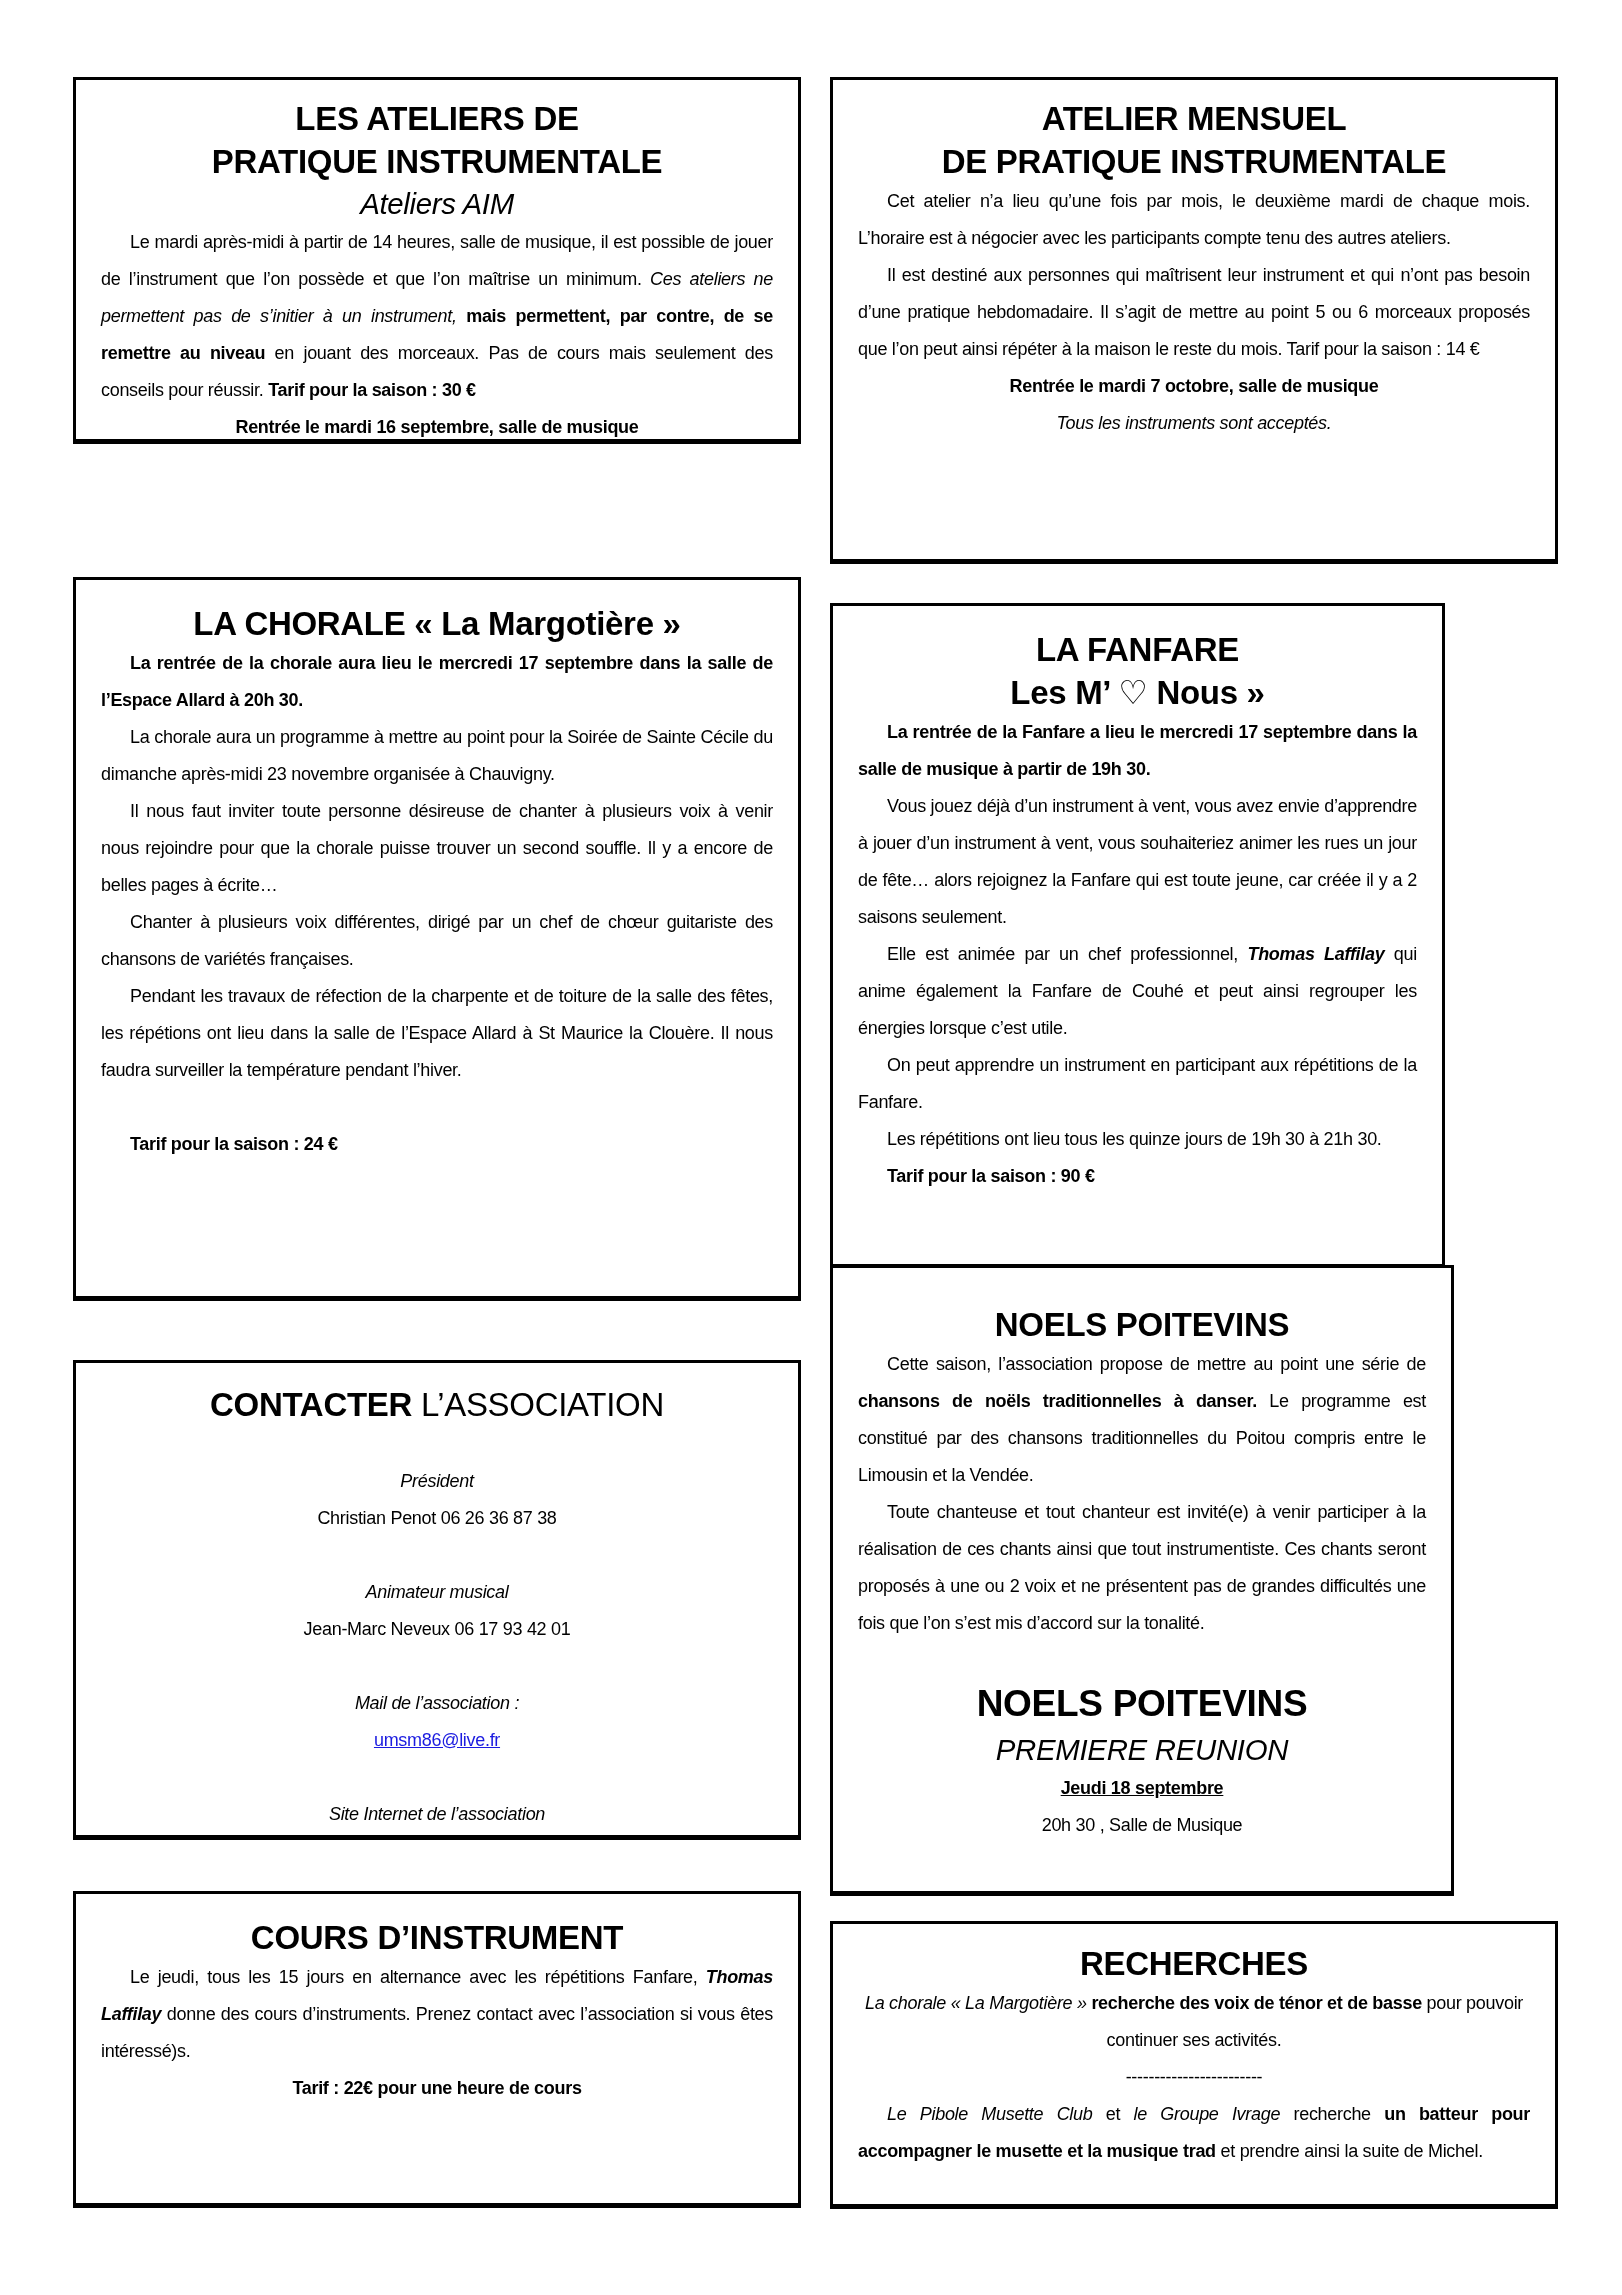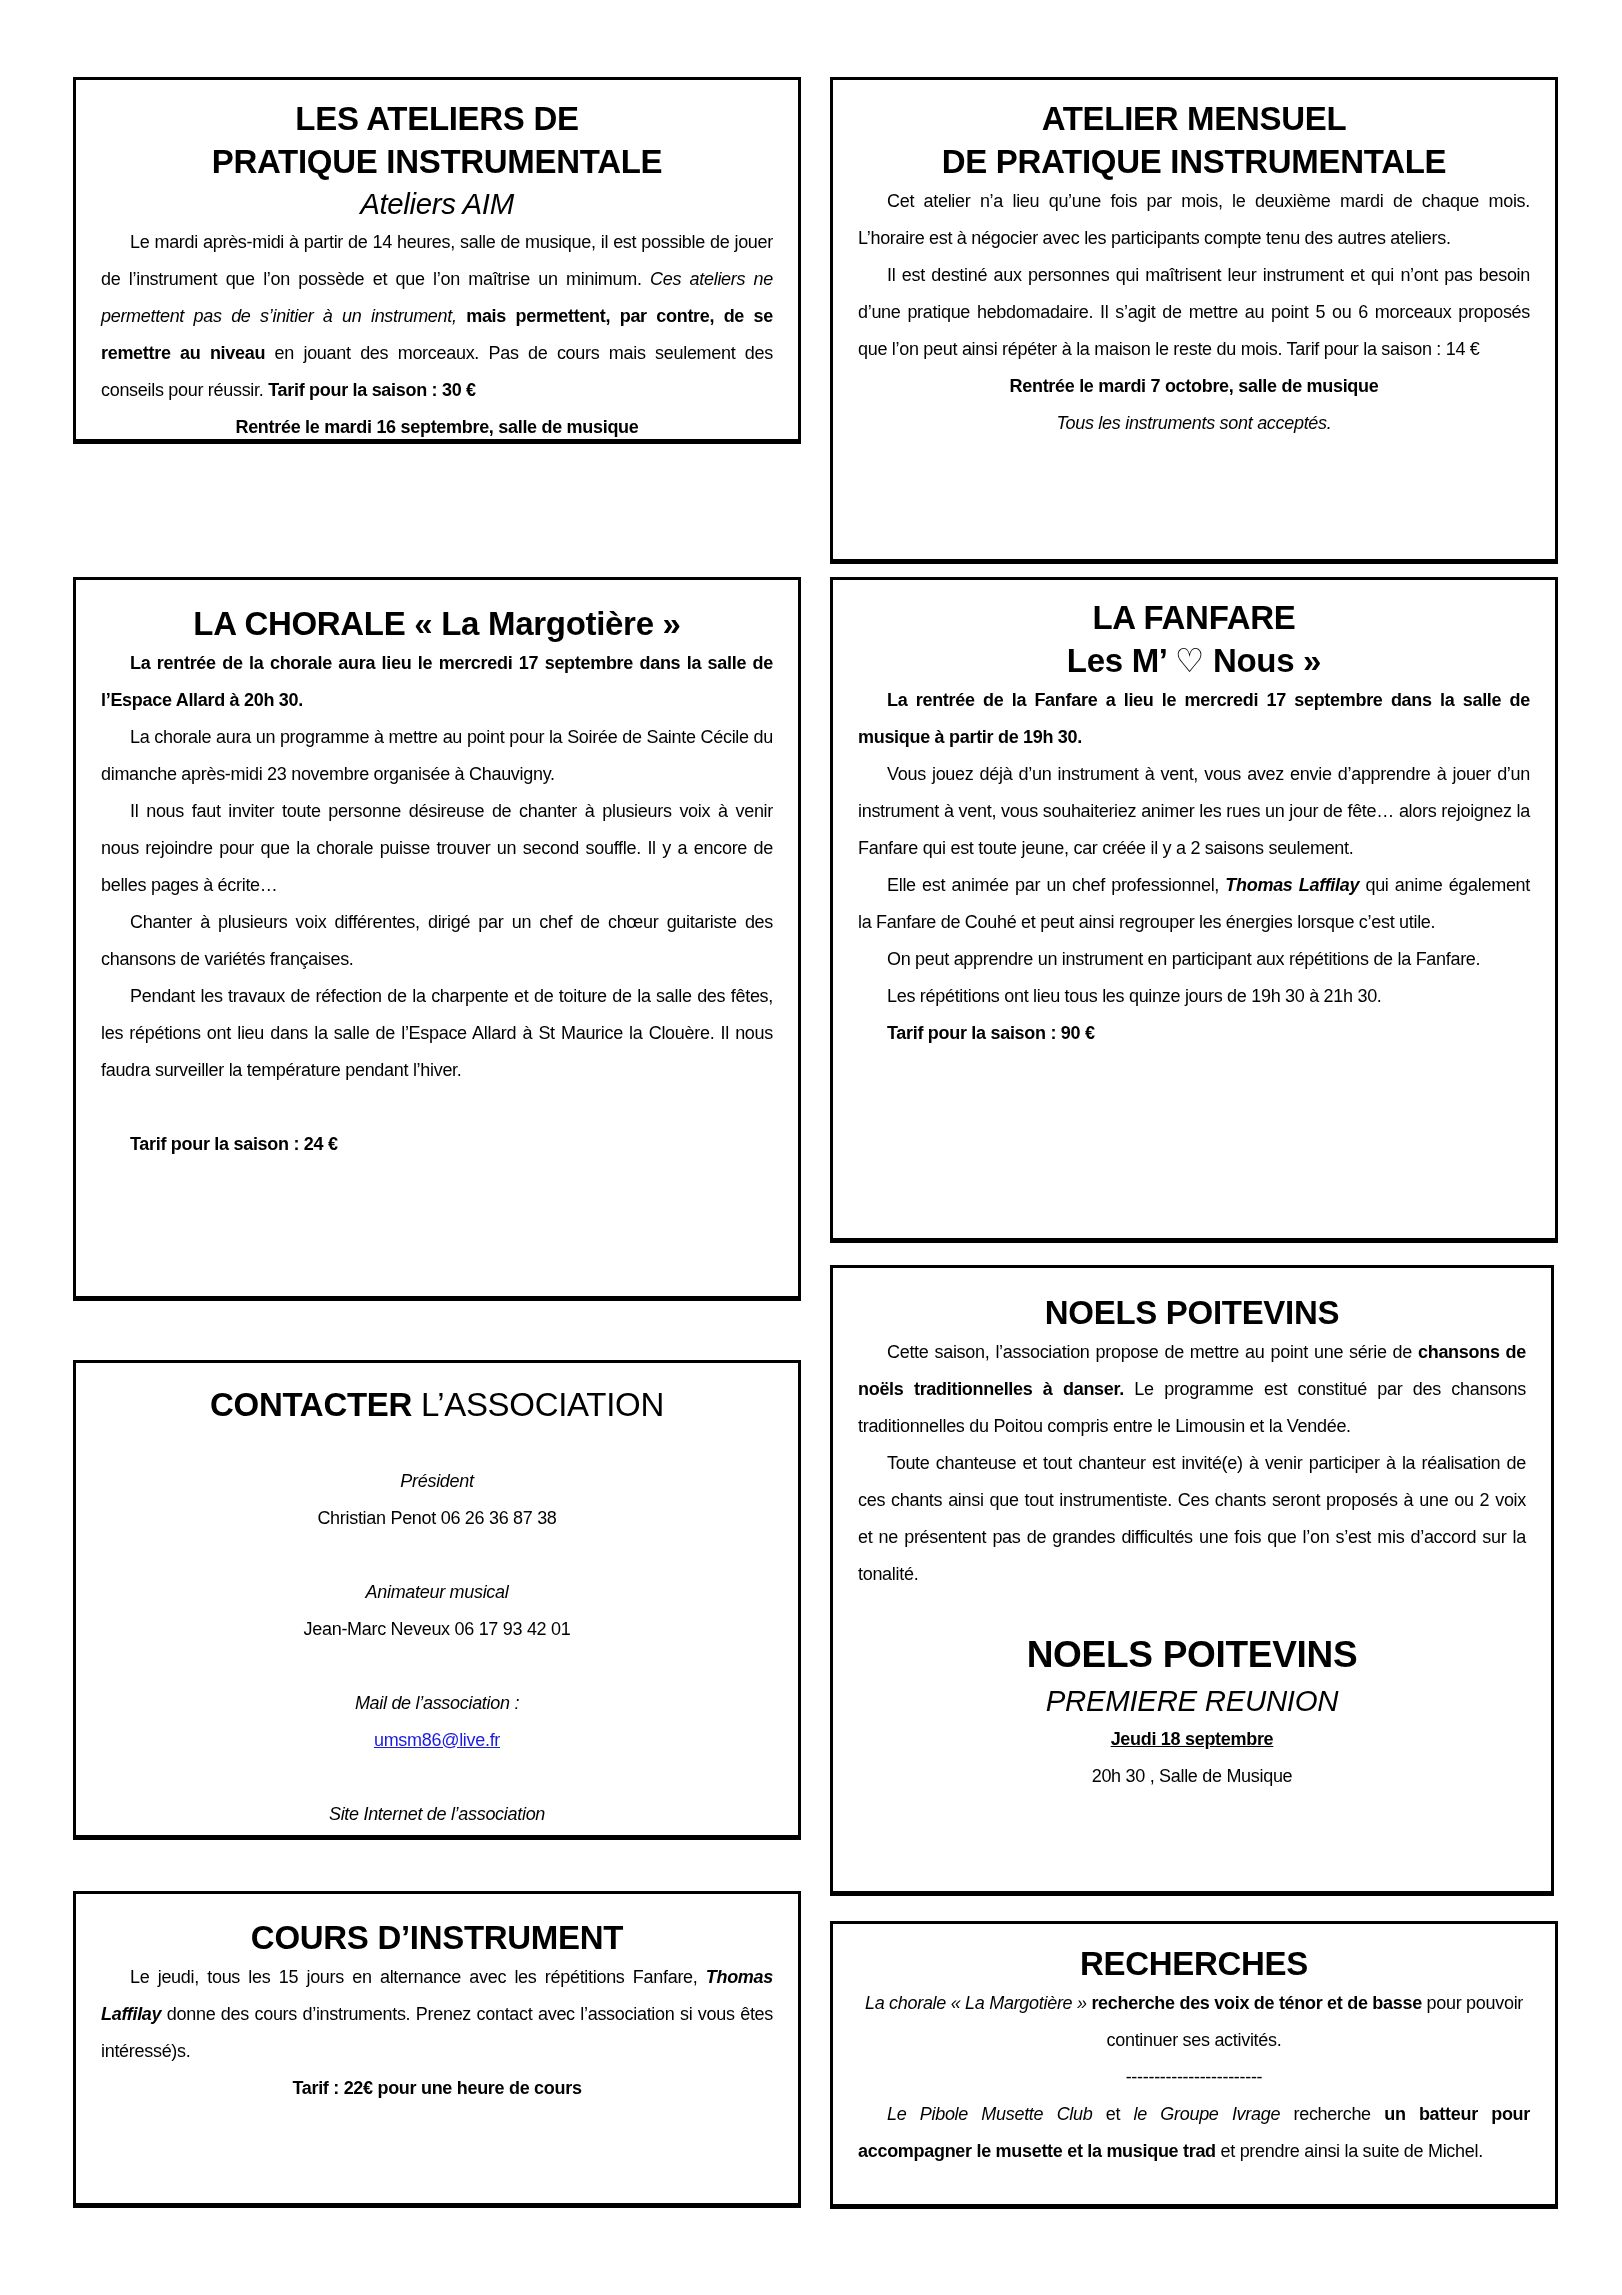--- a/index.html
+++ b/index.html
@@ -22,22 +22,22 @@
     box-sizing:border-box;
     background:var(--paper);
     border:3.3px solid var(--ink);
     border-bottom-width:5.9px;
     padding:17px 25px 0 25px;
     overflow:hidden;
   }
   .box-ateliers   {left:73px;  top:77px;  width:728px; height:367px;}
   .box-mensuel    {left:830px; top:77px;  width:728px; height:487px;}
   .box-chorale    {left:73px;  top:577px;  width:728px; height:724px; padding-top:22px;}
-  .box-fanfare    {left:830px; top:577px;  width:728px; height:666px; padding-top:16px;}
-  .box-noels      {left:830px; top:1265px; width:724px; height:631px;  padding-top:23px;}
+  .box-fanfare    {left:830px; top:603px;  width:615px; height:666px; padding-top:22px;}
+  .box-noels      {left:830px; top:1265px; width:624px; height:631px;  padding-top:35px;}
   .box-contact    {left:73px;  top:1360px; width:728px; height:480px;  padding-top:19.6px;}
   .box-cours      {left:73px;  top:1891px; width:728px; height:317px;  padding-top:22px;}
   .box-recherches {left:830px; top:1921px; width:728px; height:288px;  padding-top:18.3px;}
 
   .para{
     font-size:18px;
     line-height:37px;
     letter-spacing:-0.3px;
     min-height:37px;
     margin:0;

